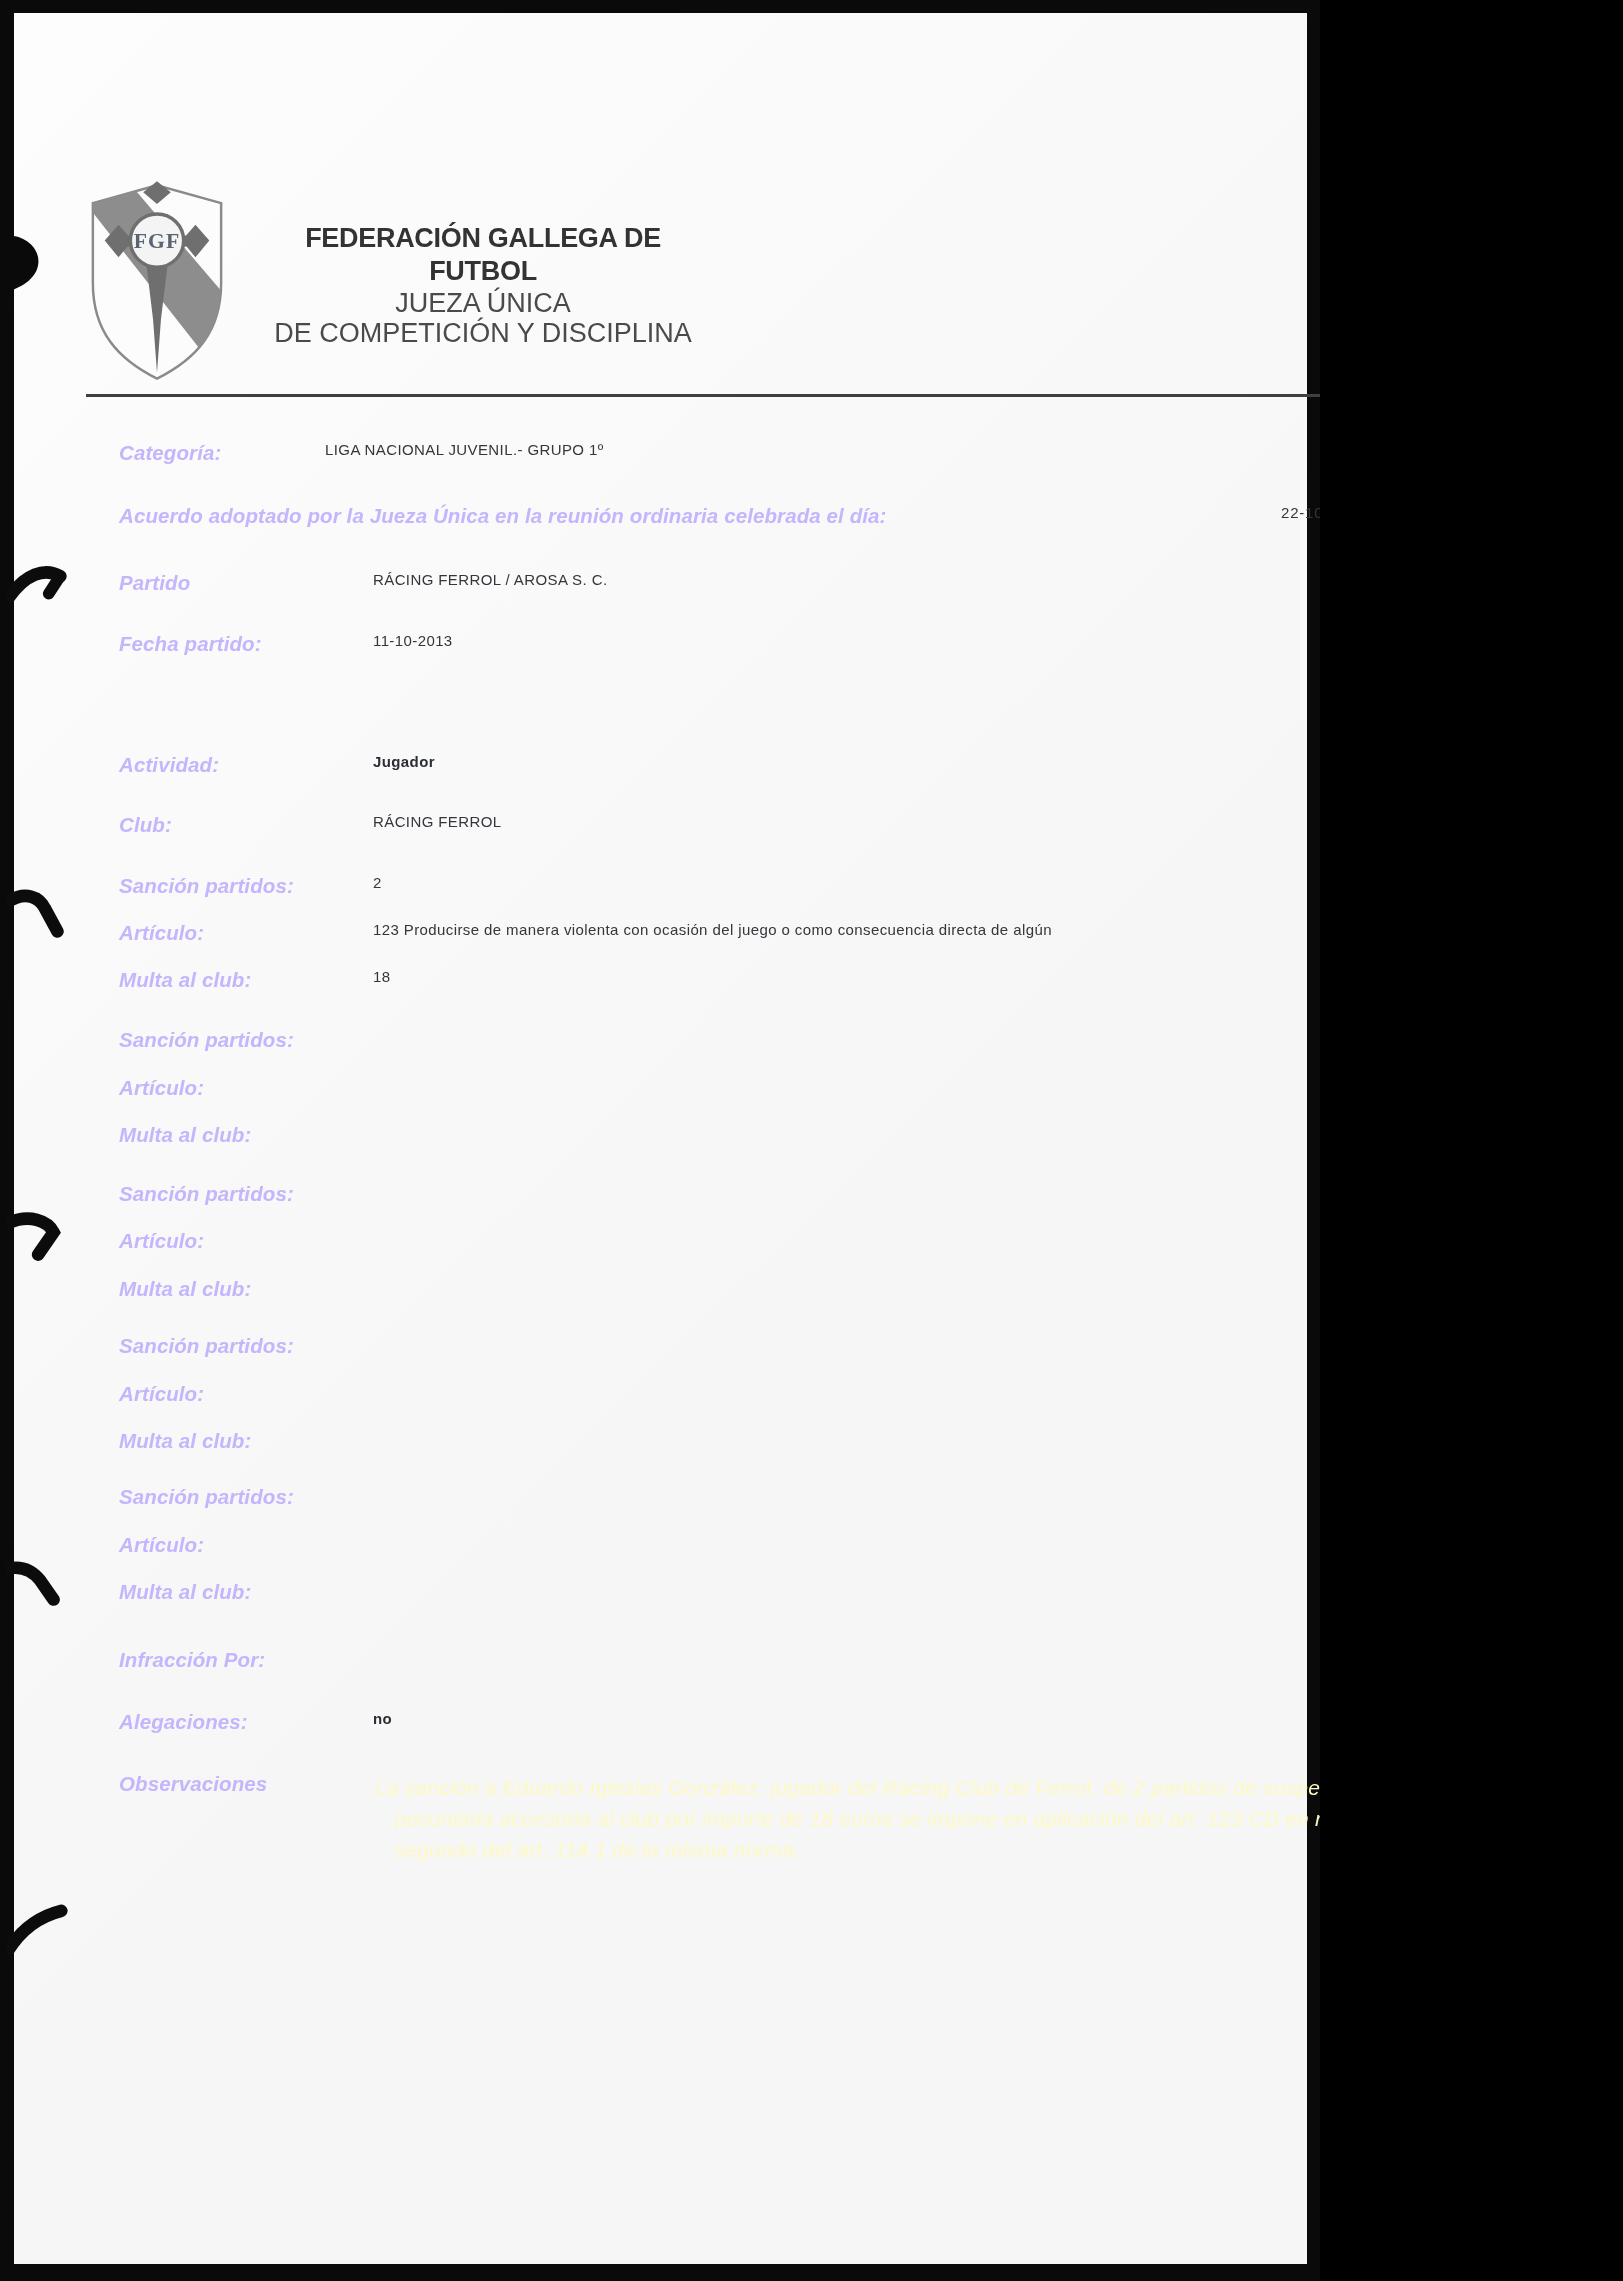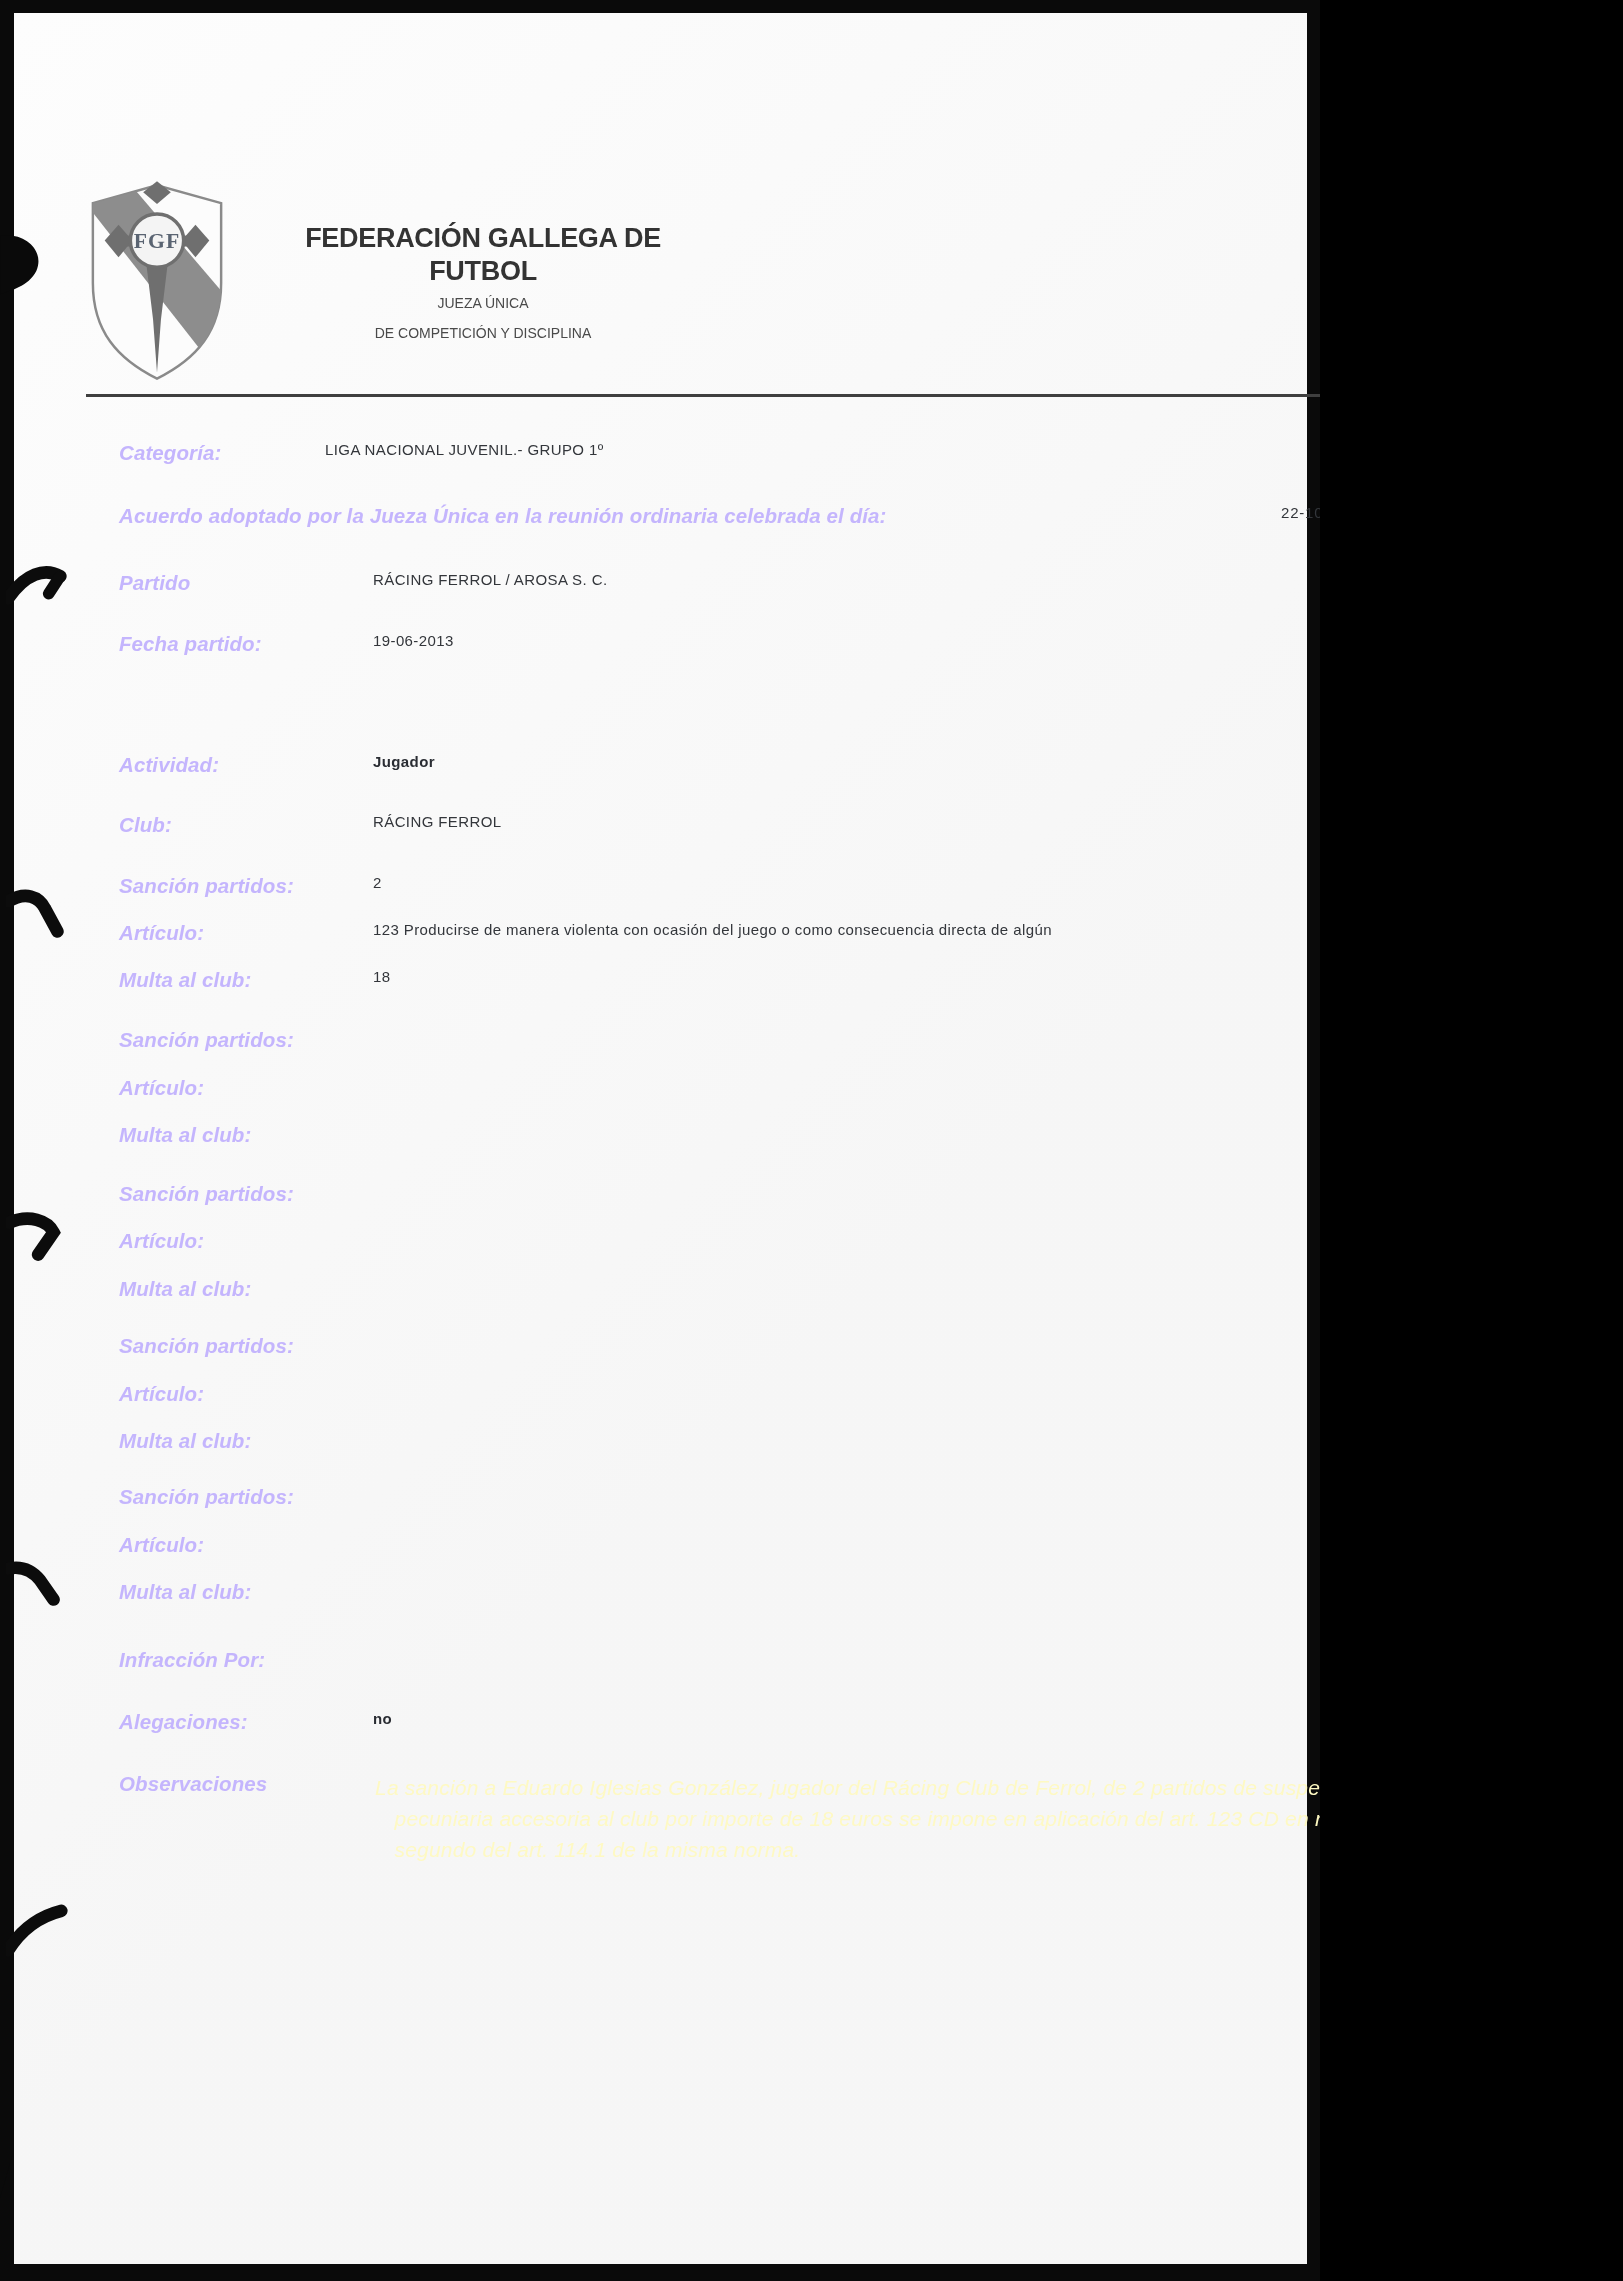--- a/index.html
+++ b/index.html
@@ -24,21 +24,21 @@
   .frame{position:absolute;background:#0a0a0a;}
   #frame-left{left:0;top:0;width:13.7px;height:2153px;}
   #frame-left-taper{left:0;top:2153px;width:0;height:0;
     border-left:13.7px solid #0a0a0a;border-bottom:45px solid transparent;}
   .mark{position:absolute;}
   .crest{position:absolute;left:83px;top:181px;width:148px;height:203px;}
   .header-text{
     position:absolute;left:249px;top:222px;width:468px;text-align:center;color:#3a3a3a;
   }
   .org-name{font-size:27px;font-weight:bold;letter-spacing:-0.3px;color:#333;line-height:33px;}
-  .dept{font-size:14px;color:#4a4a4a;line-height:30px;}
+  .dept{font-size:27px;color:#4a4a4a;line-height:30px;}
   #divider{
     position:absolute;left:86px;top:394px;width:1438px;height:2.9px;
     background:#3f3f3f;
   }
   .row{position:absolute;left:119px;right:39px;height:27px;white-space:nowrap;}
   .lbl{font-size:20.5px;font-weight:bold;color:#c4b5fd;letter-spacing:0.1px;font-style:italic;}
   .val{position:absolute;left:254px;top:0;font-size:15px;color:#33363b;letter-spacing:0.4px;}
   .val-cat{left:206px;}
   .val-date{left:1162px;letter-spacing:0.8px;}
   .obs-val{
@@ -113,21 +113,21 @@
     <span class="lbl">Acuerdo adoptado por la Jueza Única en la reunión ordinaria celebrada el día:</span>
     <span class="val val-date">22-10-2013</span>
   </div>
 
   <div class="row" style="top:571px">
     <span class="lbl">Partido</span>
     <span class="val">RÁCING FERROL / AROSA S. C.</span>
   </div>
   <div class="row" style="top:632px">
     <span class="lbl">Fecha partido:</span>
-    <span class="val">19-06-2013</span>
+    <span class="val">11-10-2013</span>
   </div>
   <div class="row" style="top:753px">
     <span class="lbl">Actividad:</span>
     <span class="val" style="font-weight:bold;color:#2a2d33">Jugador</span>
   </div>
   <div class="row" style="top:813px">
     <span class="lbl">Club:</span>
     <span class="val">RÁCING FERROL</span>
   </div>
 

